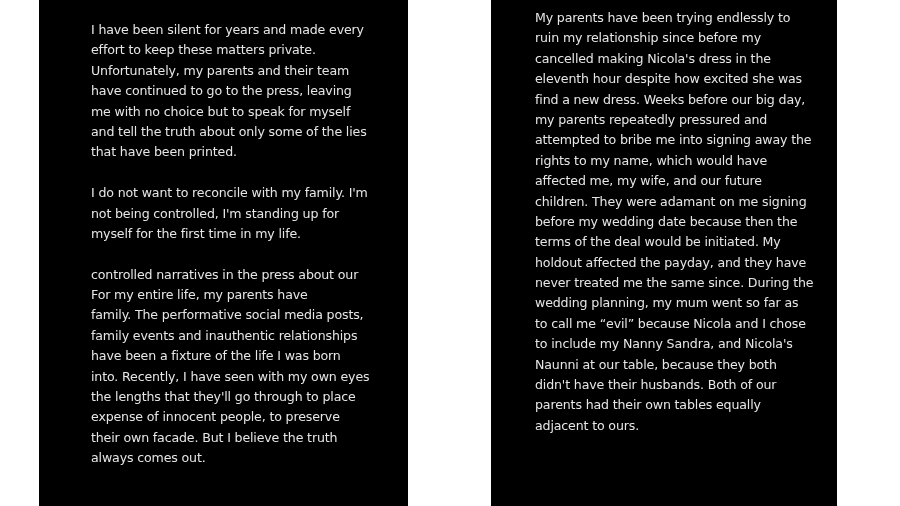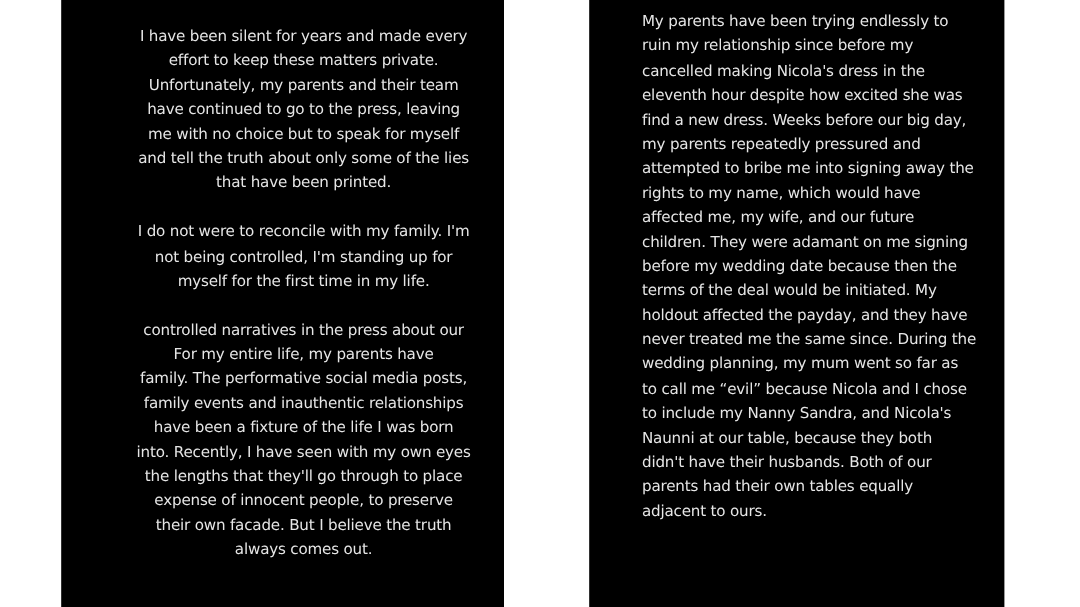--- a/index.html
+++ b/index.html
@@ -17,23 +17,22 @@
       background: #ffffff;
     }
     .panel {
       position: absolute;
       top: 0;
       height: 506px;
       background: #000000;
       box-sizing: border-box;
     }
     .panel-left {
-      left: 51px;
+      left: 39px;
       width: 369px;
-      text-align: center;
     }
     .panel-right {
       left: 491px;
       width: 346px;
     }
     .text-block {
       position: absolute;
       color: #e6e6e6;
       font-family: "DejaVu Sans", sans-serif;
       font-size: 12.6px;
@@ -73,21 +72,21 @@
         <span class="line">effort to keep these matters private.</span>
         <span class="line">Unfortunately, my parents and their team</span>
         <span class="line">have continued to go to the press, leaving</span>
         <span class="line">me with no choice but to speak for myself</span>
         <span class="line">and tell the truth about only some of the lies</span>
         <span class="line">that have been printed.</span>
       </div>
       <span class="para-gap"></span>
 
       <div>
-        <span class="line">I do not were to reconcile with my family. I'm</span>
+        <span class="line">I do not want to reconcile with my family. I'm</span>
         <span class="line">not being controlled, I'm standing up for</span>
         <span class="line">myself for the first time in my life.</span>
       </div>
       <span class="para-gap"></span>
 
       <div>
         <span class="line">controlled narratives in the press about our</span>
         <span class="line">For my entire life, my parents have</span>
         <span class="line">family. The performative social media posts,</span>
         <span class="line">family events and inauthentic relationships</span>

